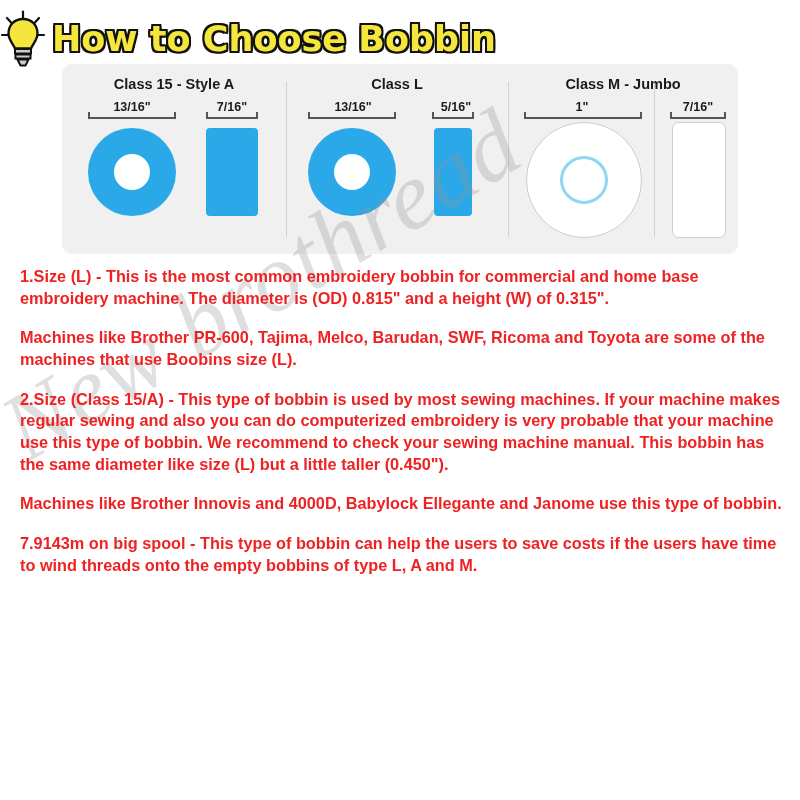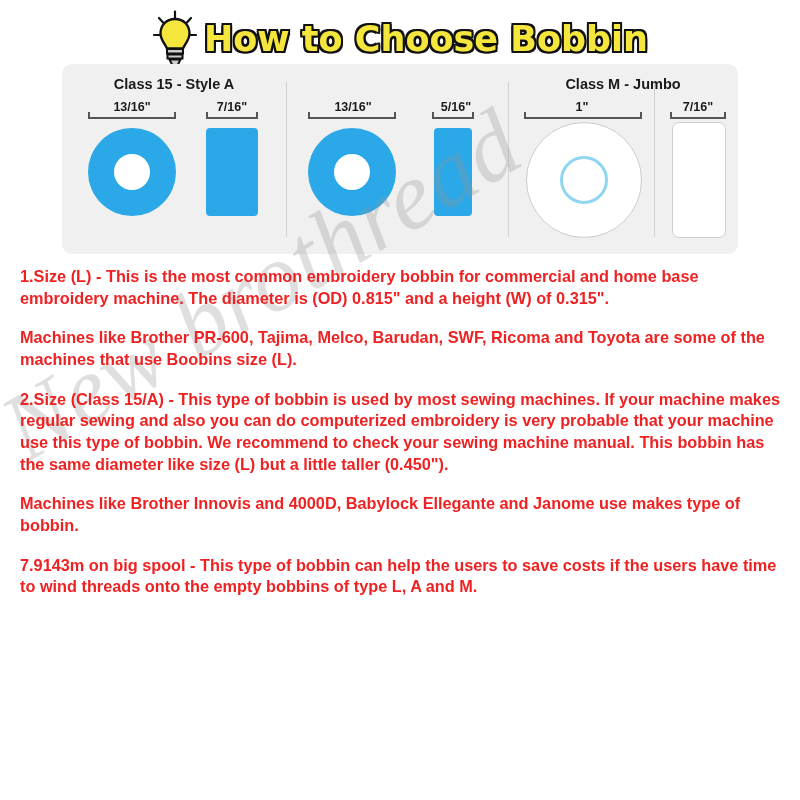--- a/index.html
+++ b/index.html
@@ -41,21 +41,20 @@
 
   
   .title-row {
     position: absolute;
     left: 0;
     top: 8px;
     width: 800px;
     height: 62px;
     display: flex;
     align-items: center;
-    justify-content: center;
   }
   .bulb {
     position: relative;
     width: 46px;
     height: 58px;
     margin-right: 6px;
     flex: 0 0 auto;
   }
   .bulb svg { display: block; }
   .title-text {
@@ -211,20 +210,21 @@
     <div class="dim-label" style="left:20px; width:100px;">13/16"</div>
     <div class="dim-rule" style="left:26px; width:88px;"></div>
     <div class="dim-label" style="left:128px; width:84px;">7/16"</div>
     <div class="dim-rule" style="left:144px; width:52px;"></div>
 
     <div class="shape ring" style="left:26px; top:64px; width:88px; height:88px;">
       <div class="hole" style="left:26px; top:26px; width:36px; height:36px;"></div>
     </div>
     <div class="shape side-rect" style="left:144px; top:64px; width:52px; height:88px;"></div>
 
+    <div class="class-label" style="left:224px; width:222px;">Class L</div>
     <div class="dim-label" style="left:236px; width:110px;">13/16"</div>
     <div class="dim-rule" style="left:246px; width:88px;"></div>
     <div class="dim-label" style="left:352px; width:84px;">5/16"</div>
     <div class="dim-rule" style="left:370px; width:42px;"></div>
 
     <div class="shape ring" style="left:246px; top:64px; width:88px; height:88px;">
       <div class="hole" style="left:26px; top:26px; width:36px; height:36px;"></div>
     </div>
     <div class="shape side-rect" style="left:372px; top:64px; width:38px; height:88px;"></div>
 
@@ -243,15 +243,15 @@
 </div>
 
 <div class="watermark">
   <div class="watermark-text">New brothread</div>
 </div>
 
 <div class="body">
   <p class="para">1.Size (L) - This is the most common embroidery bobbin for commercial and home base embroidery machine. The diameter is (OD) 0.815" and a height (W) of 0.315".</p>
   <p class="para">Machines like Brother PR-600, Tajima, Melco, Barudan, SWF, Ricoma and Toyota are some of the machines that use Boobins size (L).</p>
   <p class="para">2.Size (Class 15/A) - This type of bobbin is used by most sewing machines. If your machine makes regular sewing and also you can do computerized embroidery is very probable that your machine use this type of bobbin. We recommend to check your sewing machine manual. This bobbin has the same diameter like size (L) but a little taller (0.450").</p>
-  <p class="para">Machines like Brother Innovis and 4000D, Babylock Ellegante and Janome use makes type of bobbin.</p>
+  <p class="para">Machines like Brother Innovis and 4000D, Babylock Ellegante and Janome use this type of bobbin.</p>
   <p class="para">7.9143m on big spool - This type of bobbin can help the users to save costs if the users have time to wind threads onto the empty bobbins of type L, A and M.</p>
 </div>
 
 </body></html>

